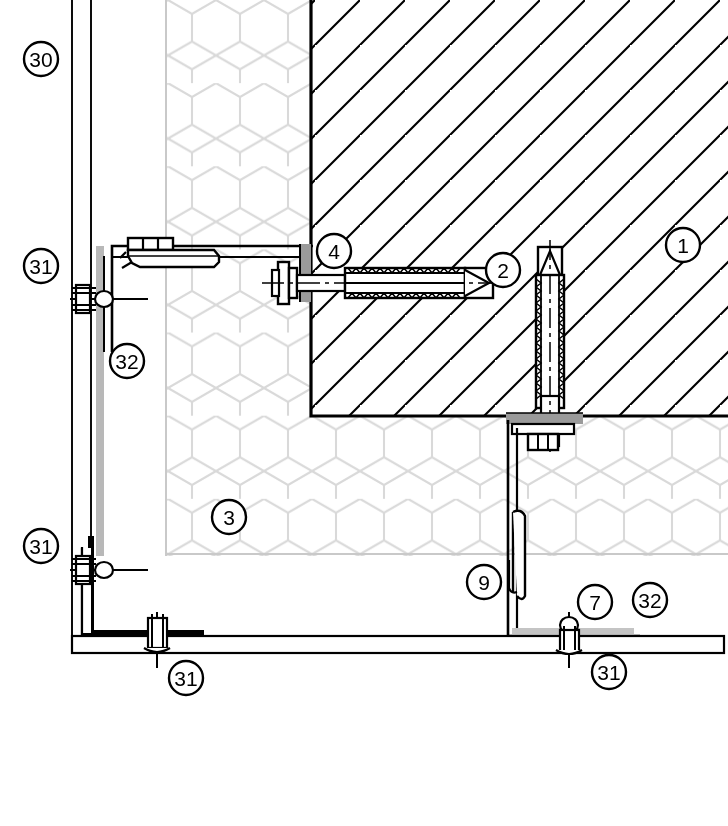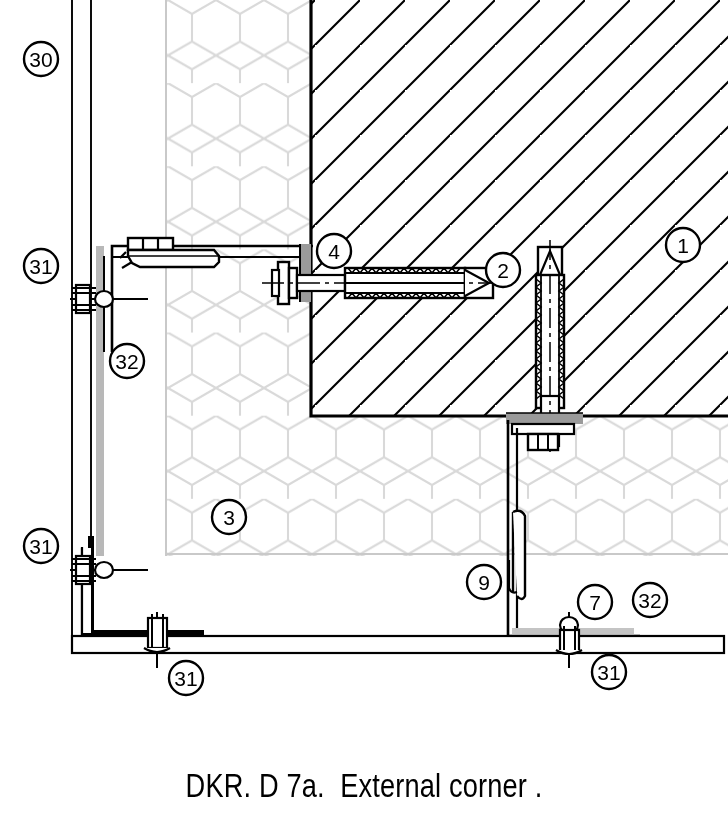--- a/index.html
+++ b/index.html
@@ -287,17 +287,14 @@
           <text x="186" y="678.5" text-anchor="middle" dominant-baseline="central" font-family="&quot;Liberation Sans&quot;, sans-serif" font-size="21" fill="#000000">31</text>
         </g>
         <g>
           <circle cx="609" cy="672" r="17" fill="#ffffff" stroke="#000000" stroke-width="2.4"></circle>
           <text x="609" y="672.5" text-anchor="middle" dominant-baseline="central" font-family="&quot;Liberation Sans&quot;, sans-serif" font-size="21" fill="#000000">31</text>
         </g>
       </g>
 
   </svg>
 
-  <div id="caption">
-    <div class="cap-text">DKR. D 7a.  External corner .</div>
-  </div>
 
 </div>
 
 </body></html>

